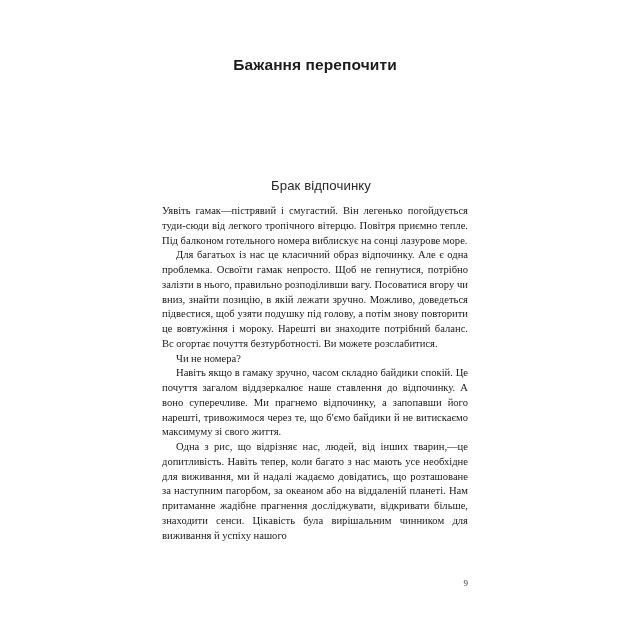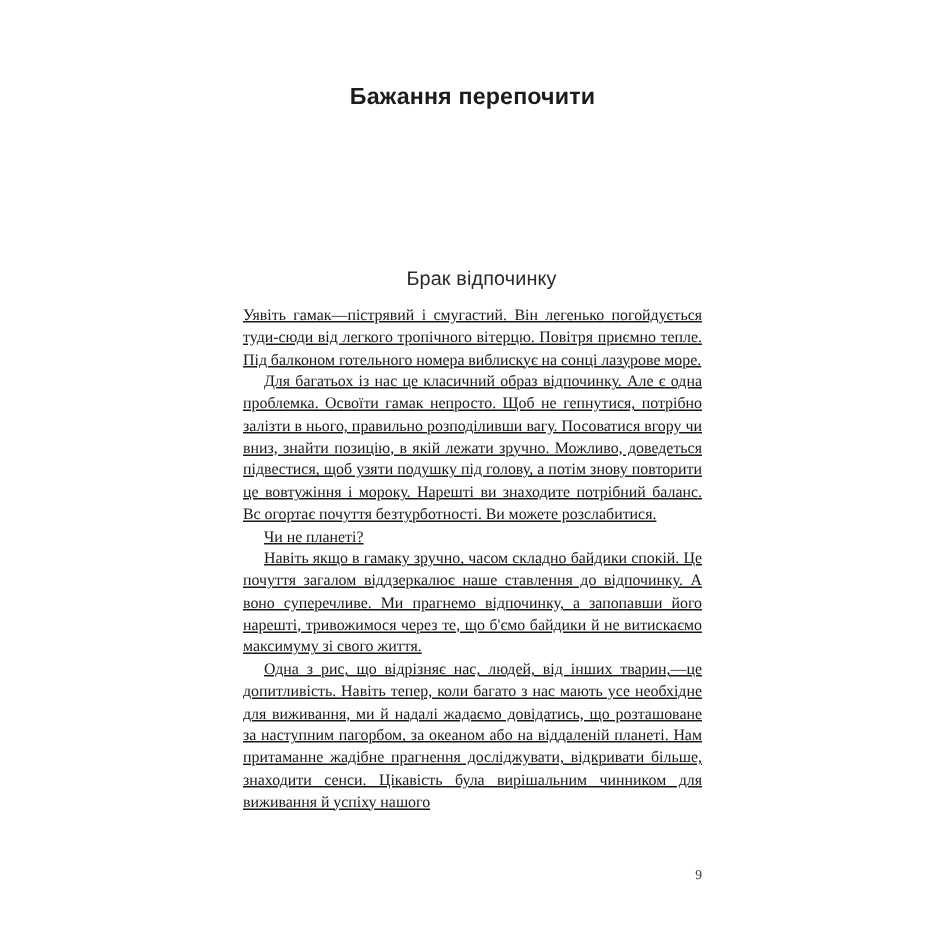--- a/index.html
+++ b/index.html
@@ -52,21 +52,20 @@
     letter-spacing: 0.1px;
     color: #2a2a2a;
   }
 
   
   .text-column {
     position: absolute;
     top: 204px;
     left: 162px;
     width: 306px;
-    text-decoration: underline;
   }
 
   .body-paragraph {
     margin: 0;
     font-size: 10.6px;
     line-height: 14.75px;
     text-align: justify;
     text-justify: inter-word;
     hyphens: manual;
     color: #191919;
@@ -94,20 +93,20 @@
 
 <div class="page">
 
   <h1 class="chapter-title">Бажання перепочити</h1>
 
   <h2 class="section-heading">Брак відпочинку</h2>
 
   <div class="text-column">
     <p class="body-paragraph">Уявіть гамак—пістрявий і смугастий. Він легенько погойду­ється туди-сюди від легкого тропічного вітерцю. Повітря при­ємно тепле. Під балконом готельного номера виблискує на сонці лазурове море.</p>
     <p class="body-paragraph">Для багатьох із нас це класичний образ відпочинку. Але є одна проблемка. Освоїти гамак непросто. Щоб не гепнутися, потрібно залізти в нього, правильно розподіливши вагу. Посоватися вгору чи вниз, знайти позицію, в якій лежати зручно. Можливо, доведеться підвестися, щоб узяти подушку під голову, а потім знову повторити це вовтужіння і мороку. Нарешті ви знаходите потрібний баланс. Вс огортає почуття безтурботності. Ви можете розслабитися.</p>
-    <p class="body-paragraph">Чи не планеті?</p>
+    <p class="body-paragraph">Чи не номера?</p>
     <p class="body-paragraph">Навіть якщо в гамаку зручно, часом складно байдики спокій. Це почуття загалом віддзеркалює наше ставлення до відпочинку. А воно суперечливе. Ми прагнемо відпочинку, а запопавши його нарешті, тривожимося через те, що б'ємо байдики й не витискаємо максимуму зі свого життя.</p>
     <p class="body-paragraph">Одна з рис, що відрізняє нас, людей, від інших тварин,—це допитливість. Навіть тепер, коли багато з нас мають усе необхідне для виживання, ми й надалі жадаємо довідатись, що розташоване за наступним пагорбом, за океаном або на віддаленій планеті. Нам притаманне жадібне прагнення досліджувати, відкривати більше, знаходити сенси. Цікавість була вирішальним чинником для виживання й успіху нашого</p>
   </div>
 
   <div class="page-number">9</div>
 
 </div>
 
 </body></html>

